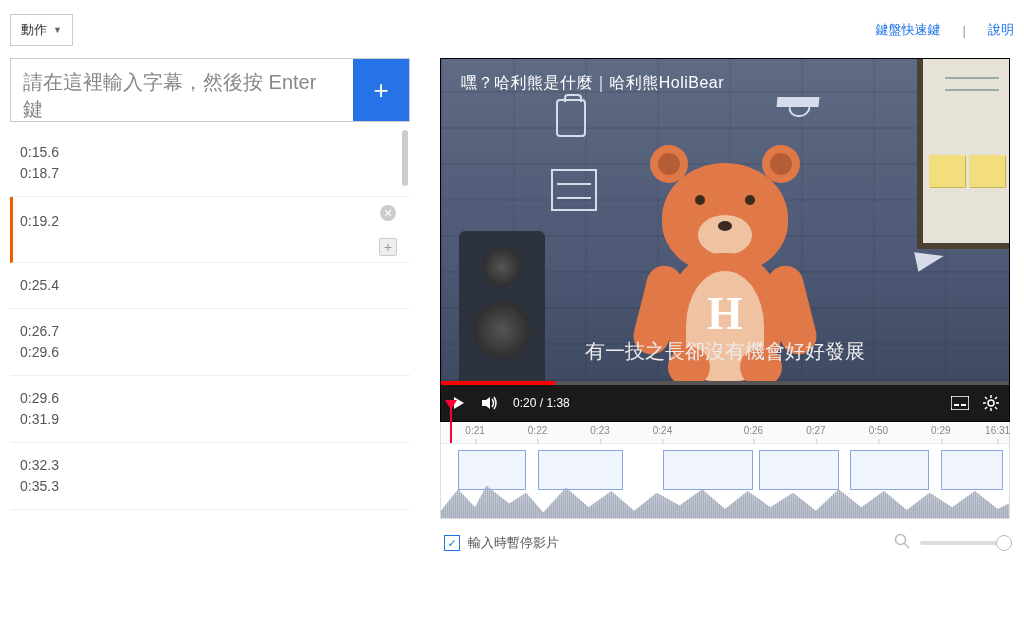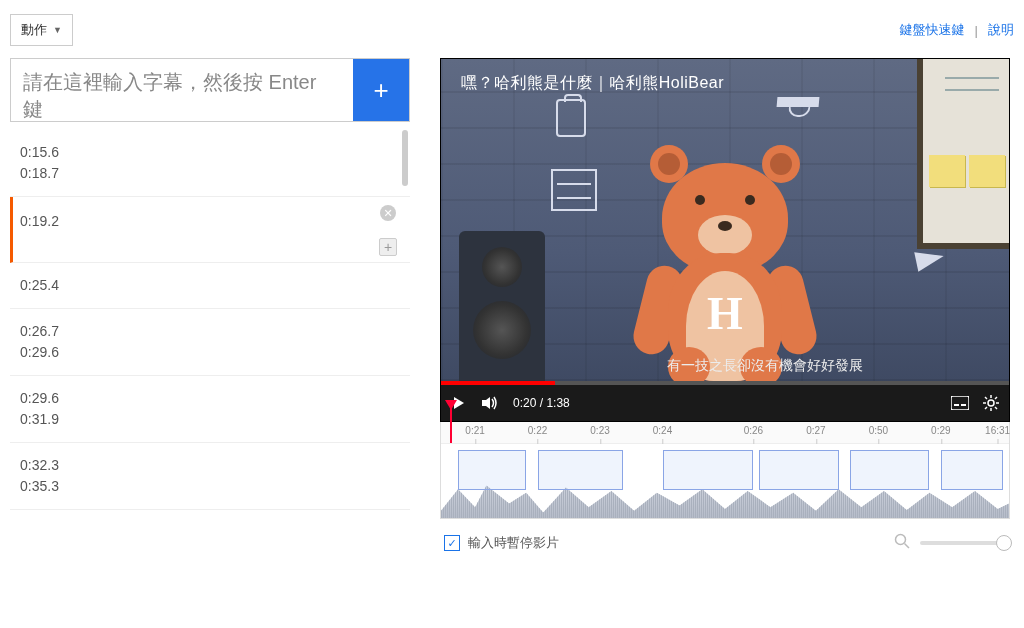--- a/index.html
+++ b/index.html
@@ -1,21 +1,21 @@
 <!DOCTYPE html>
 <html><head>
   <meta charset="utf-8">
   <style>
     * { margin: 0; padding: 0; box-sizing: border-box; font-family: Arial, "Helvetica Neue", sans-serif; }
     body { width: 1024px; height: 628px; background: #fff; overflow: hidden; }
 
     .top-bar { display: flex; justify-content: space-between; align-items: center; padding: 14px 10px 12px 10px; }
     .actions-btn { display: inline-flex; align-items: center; gap: 6px; border: 1px solid #ccc; padding: 6px 10px; font-size: 13px; color: #333; cursor: pointer; background: #fff; }
     .actions-btn .caret { font-size: 9px; color: #666; }
-    .top-links { display: flex; align-items: center; gap: 10px; font-size: 13px; }
+    .top-links { display: flex; align-items: center; gap: 22px; font-size: 13px; }
     .top-links a { color: #1a73e8; text-decoration: none; cursor: pointer; }
     .top-links .sep { color: #999; }
 
     .main { display: flex; padding: 0 10px; gap: 30px; }
 
     
     .left-col { width: 400px; flex-shrink: 0; }
     .input-row { display: flex; border: 1px solid #ccc; height: 64px; position: relative; }
     .caption-input { flex: 1; border: none; resize: none; padding: 10px 12px; font-size: 20px; color: #333; outline: none; }
     .caption-input::placeholder { color: #888; }
@@ -34,21 +34,21 @@
     .video-box { background: #000; border: 1px solid #000; position: relative; }
     .video-frame { height: 322px; position: relative; background: linear-gradient(180deg,#5f6a83 0%,#4e5a76 60%,#3f4a63 100%); overflow: hidden; }
     .brick { position: absolute; inset: 0; }
     .brick::before { content:""; position:absolute; inset:0;
       background-image:
         repeating-linear-gradient(0deg, rgba(0,0,0,.08) 0 2px, transparent 2px 36px),
         repeating-linear-gradient(90deg, rgba(0,0,0,.06) 0 2px, transparent 2px 72px);
     }
 
     .title-overlay { position: absolute; top: 14px; left: 20px; color: #fff; font-size: 16px; letter-spacing: .5px; }
-    .video-sub { position: absolute; bottom: 6px; left: 50%; transform: translateX(-50%); color: #ececec; font-size: 14px; white-space: nowrap; margin-left: 40px; }
+    .video-sub { position: absolute; bottom: 16px; left: 50%; transform: translateX(-50%); color: #ececec; font-size: 20px; white-space: nowrap; }
 
     
     .icon-book { position:absolute; top:40px; left:115px; width:30px; height:38px; border:2px solid #d7dceb; border-radius:4px; }
     .icon-book::after { content:""; position:absolute; left:6px; top:-7px; width:14px; height:6px; border:2px solid #d7dceb; border-bottom:none; border-radius:4px 4px 0 0; }
     .icon-cap { position:absolute; top:38px; right:190px; width:42px; height:10px; background:#d7dceb; transform: skewX(-5deg); }
     .icon-cap::after { content:""; position:absolute; top:10px; left:12px; width:18px; height:8px; border:2px solid #d7dceb; border-top:none; border-radius:0 0 10px 10px; }
     .icon-plane { position:absolute; top:190px; right:65px; width:0; height:0; border-left:28px solid #d7dceb; border-top:10px solid transparent; border-bottom:10px solid transparent; transform: rotate(-12deg); }
     .abacus { position:absolute; top:110px; left:110px; width:46px; height:42px; border:2px solid #d7dceb; }
     .abacus::before, .abacus::after { content:""; position:absolute; left:4px; right:4px; height:2px; background:#d7dceb; }
     .abacus::before { top:12px; } .abacus::after { top:26px; }

